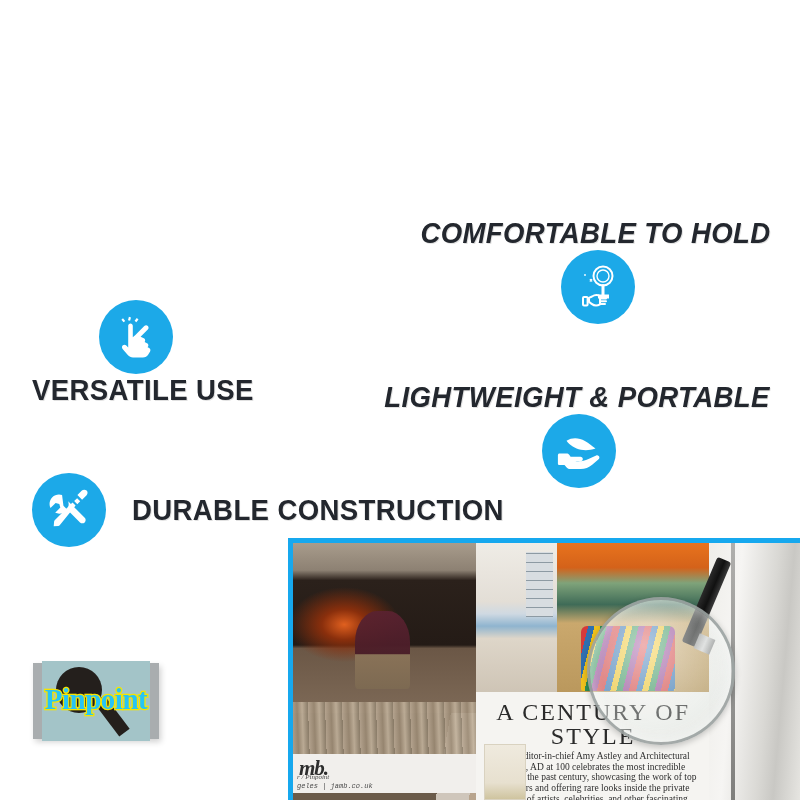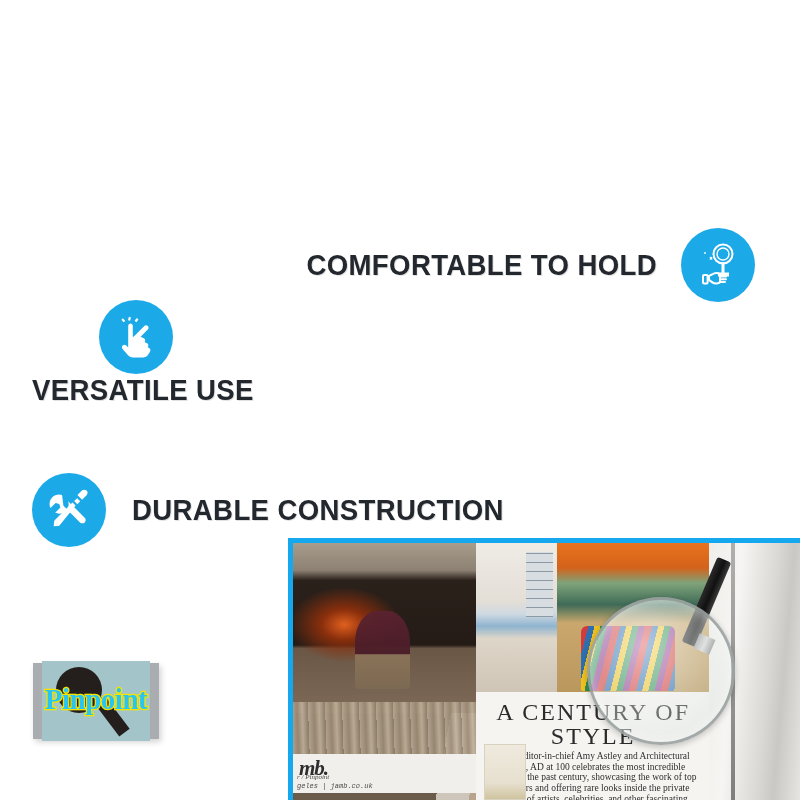--- a/index.html
+++ b/index.html
@@ -30,21 +30,21 @@
   }
 
   
   .features { position: absolute; left: 0; top: 118px; width: 800px; height: 420px; }
   .feature-row {
     position: absolute;
     display: flex; align-items: center;
     height: 96px;
   }
   .feature-row.left  { left: 32px; flex-direction: row; }
-  .feature-row.right { right: 45px; flex-direction: row; }
+  .feature-row.right { right: 30px; flex-direction: column; font-style: italic; }
 
   .feature-icon {
     width: 74px; height: 74px; border-radius: 50%;
     background: #1CA9E8;
     display: flex; align-items: center; justify-content: center;
     flex: 0 0 74px;
   }
   .feature-row.left  .feature-icon { margin-right: 26px; }
   .feature-row.right .feature-icon { margin-left: 24px; }
   .feature-icon svg { display: block; }
@@ -263,20 +263,29 @@
     <div class="feature-row left" id="row2">
       <div class="feature-icon">
         <svg width="46" height="46" viewBox="0 0 46 46" fill="#fff">
           <path d="M17.5 9.5c1.3 0 2.3 1 2.3 2.3v11.4l2.6-2.3 8.9-8.8c1-1 2.6-1 3.5 0 1 1 1 2.5 0 3.5l-7.2 7.2 3.2 1.5c1.3.6 1.8 2.2 1 3.4l-.2.3 2.4 1.2c1.3.6 1.8 2.2 1 3.4l-.4.6 1.6.9c1.2.7 1.6 2.2.9 3.4l-1.8 3c-1.1 1.9-3.2 3-5.4 3H20c-2 0-3.9-.9-5.2-2.4l-5.2-6.2c-.9-1.1-.8-2.7.3-3.6 1-.9 2.5-.8 3.4.2l1.9 2.1V11.8c0-1.3 1-2.3 2.3-2.3z"></path>
           <path d="M15 6.2l.9-3.4 2.1.6-.9 3.4zM10.6 8.3l-2.2-2.6 1.6-1.4 2.2 2.6zM21.6 6.8l2.2-2.7 1.7 1.4-2.2 2.7z"></path>
         </svg>
       </div>
       <div class="feature-label">VERSATILE USE</div>
     </div>
 
+    <div class="feature-row right" id="row3">
+      <div class="feature-label">LIGHTWEIGHT &amp; PORTABLE</div>
+      <div class="feature-icon">
+        <svg width="50" height="50" viewBox="0 0 50 50" fill="#fff">
+          <path d="M12.5 14.8c5.6-3.6 12.6-3.1 18.4.2 4.1 2.3 7.4 5.1 10.6 7.6-4.8 1.6-9.7 2.2-14.6 1.2-5.9-1.2-11-4.5-14.4-9z"></path>
+          <path d="M5.5 27.5h7.2c1 0 1.9.5 2.5 1.3l1.4 2h9.9c1.3 0 2.3 1 2.3 2.2 0 1.3-1 2.3-2.3 2.3h-5.2c4.5.6 9-.2 13.2-2.2l7.7-3.7c1.5-.7 3.2.4 3.2 2 0 .7-.3 1.3-.8 1.8l-6.4 5.6c-3.2 2.8-7.3 4.3-11.5 4.3H16c-1.2 0-2.3-.5-3.1-1.4l-2.4-2.6H5.5c-.9 0-1.6-.7-1.6-1.6V29.1c0-.9.7-1.6 1.6-1.6z"></path>
+        </svg>
+      </div>
+    </div>
 
     <div class="feature-row left" id="row4">
       <div class="feature-icon">
         <svg width="48" height="48" viewBox="0 0 48 48" fill="#fff">
 
           <path d="M14.2 6.6c-3.6-1.3-7.8-.4-10.6 2.4-3.1 3.1-3.8 7.7-2.1 11.5l.1.2 5.6-5.6 4 1.1 1.1 4-5.6 5.6.2.1c3.8 1.7 8.4 1 11.5-2.1 2.8-2.8 3.7-7 2.4-10.6l18 18c1.4 1.4 1.4 3.7 0 5.1-1.4 1.4-3.7 1.4-5.1 0l-18-18z" transform="translate(4,3) scale(0.92)"></path>
 
           <path d="M41.6 4.6c1.3 1.3 1.3 3.4 0 4.7l-4.5 4.5-4.7-4.7 4.5-4.5c1.3-1.3 3.4-1.3 4.7 0z"></path>
           <path d="M35.2 15.3l-3.1-3.1-2.9 2.9 3.1 3.1z"></path>
           <path d="M30.6 19.6l-3.1-3.1L9.7 34.3c-.4.4-.6.9-.6 1.4l-.4 4.6 4.6-.4c.5 0 1-.2 1.4-.6z"></path>

